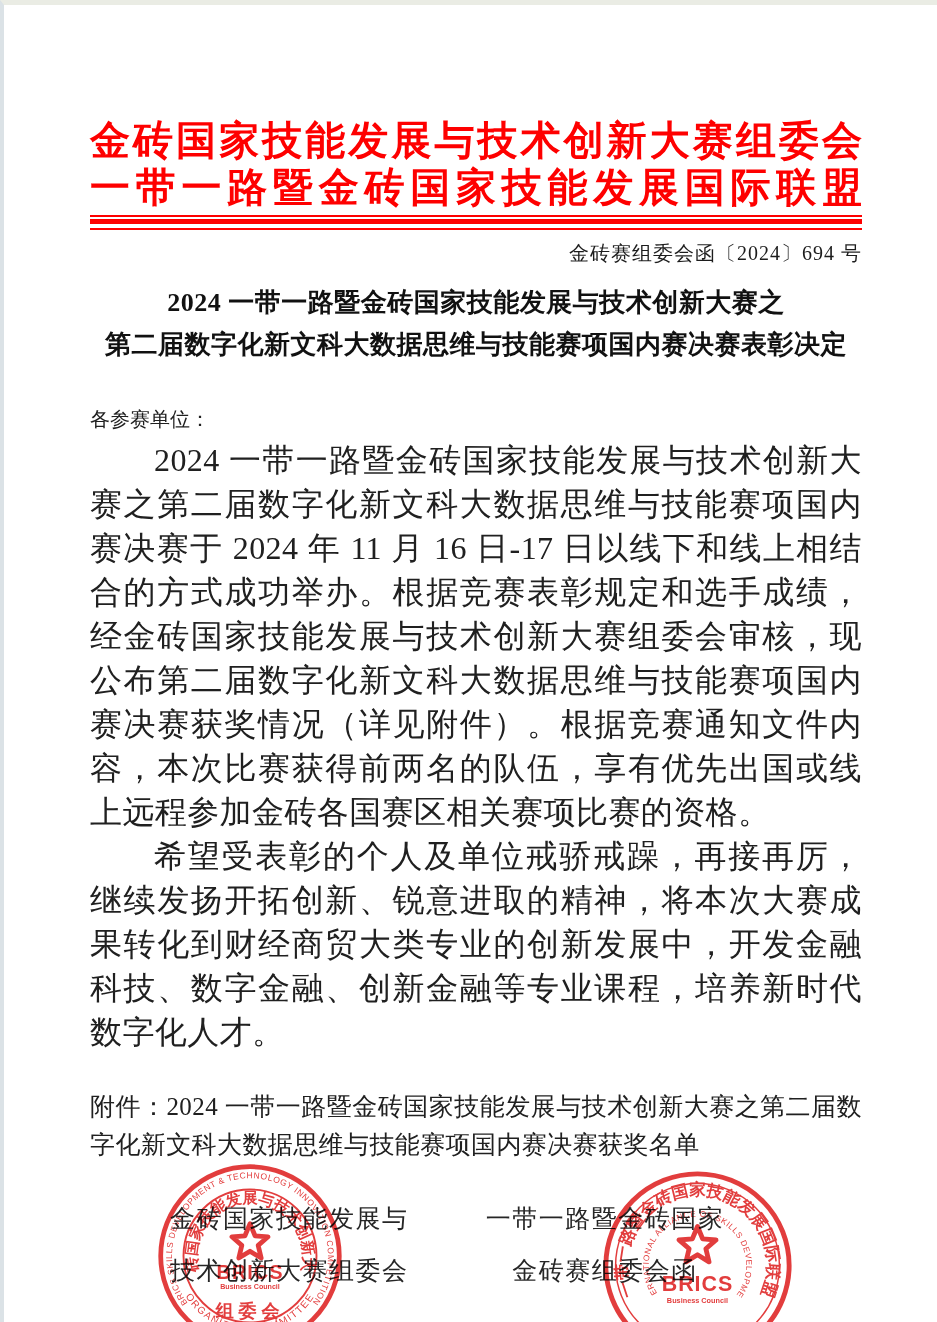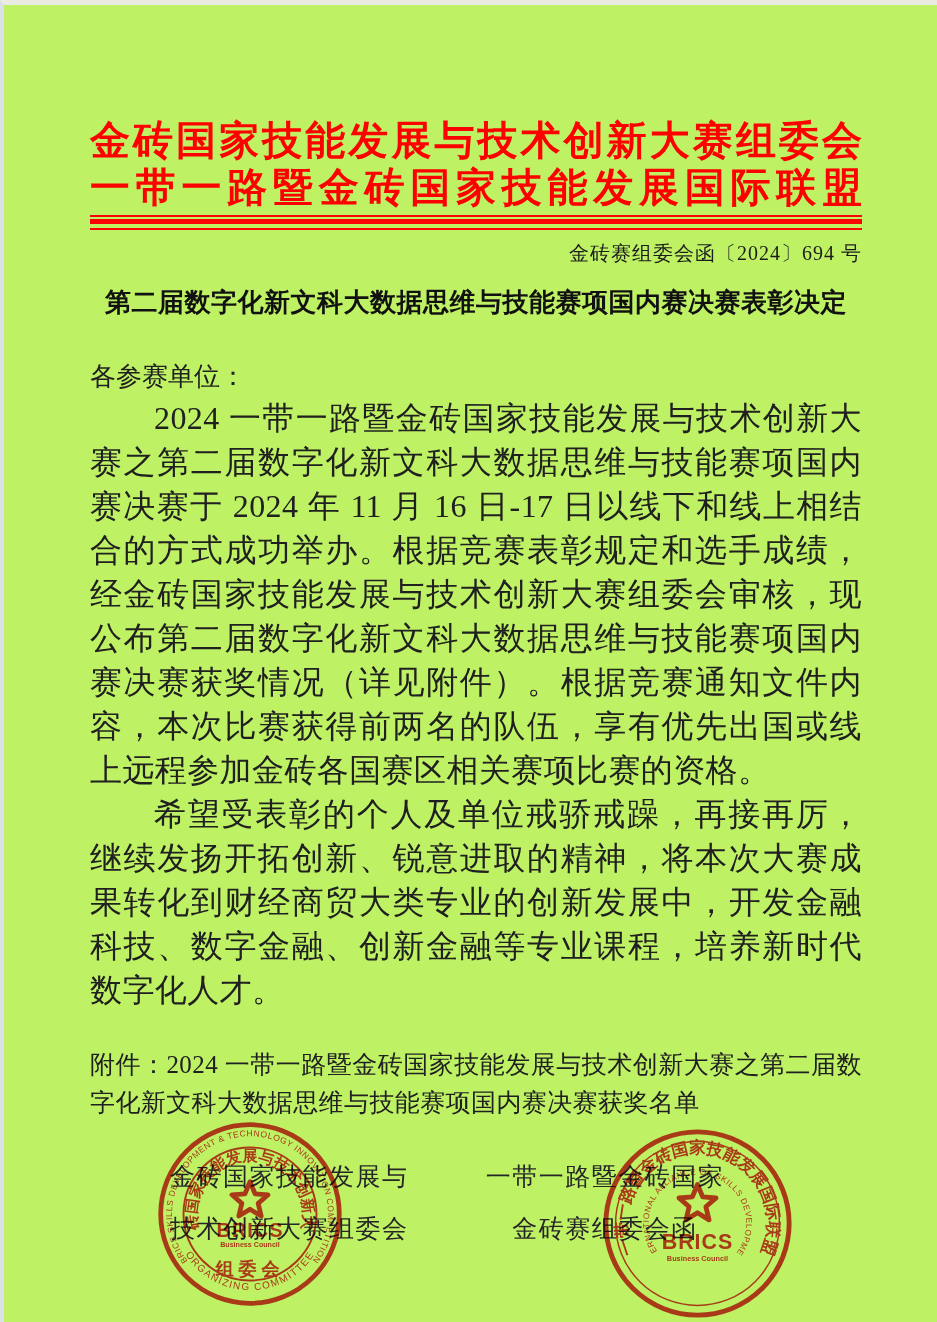--- a/index.html
+++ b/index.html
@@ -1,20 +1,20 @@
 <!DOCTYPE html>
 <html><head>
 <meta charset="utf-8">
 <style>
   * { margin:0; padding:0; box-sizing:border-box; }
   html,body { background:#eef0ea; }
   .page {
     position:relative;
     width:937px; height:1322px;
-    background:#bef264;
+    background:#ffffff;
     border-top:5px solid #eaece4;
     border-left:4px solid #dbe2e6;
     padding:112px 75px 0 86px;
     font-family:"Liberation Serif","DejaVu Serif",serif;
     color:#202020;
     overflow:hidden;
   }
   .letterhead {
     font-family:"Liberation Sans","DejaVu Sans",sans-serif;
     font-weight:bold;
@@ -33,21 +33,21 @@
     color:#1c1c1c;
   }
   .doc-title {
     margin-top:14px;
     font-size:26px; font-weight:bold;
     line-height:42px; text-align:center;
     letter-spacing:.5px; color:#111;
   }
   .salutation {
     margin-top:34px;
-    font-size:26px; line-height:38px;
+    font-size:20px; line-height:38px;
   }
   .body-para {
     font-size:32px; line-height:44px;
     text-align:justify; letter-spacing:.4px;
     text-indent:2em;
   }
   .attachment {
     margin-top:34px;
     font-size:25px; line-height:38px;
     text-align:justify; letter-spacing:.4px;
@@ -93,20 +93,21 @@
 
   <div class="rule-group">
     <div class="rule thin"></div>
     <div class="rule thick"></div>
     <div class="rule thin"></div>
   </div>
 
   <div class="doc-number">金砖赛组委会函〔2024〕694 号</div>
 
   <div class="doc-title">
+    <div>2024 一带一路暨金砖国家技能发展与技术创新大赛之</div>
     <div>第二届数字化新文科大数据思维与技能赛项国内赛决赛表彰决定</div>
   </div>
 
   <div class="salutation">各参赛单位：</div>
 
   <p class="body-para">2024 一带一路暨金砖国家技能发展与技术创新大赛之第二届数字化新文科大数据思维与技能赛项国内赛决赛于 2024 年 11 月 16 日-17 日以线下和线上相结合的方式成功举办。根据竞赛表彰规定和选手成绩，经金砖国家技能发展与技术创新大赛组委会审核，现公布第二届数字化新文科大数据思维与技能赛项国内赛决赛获奖情况（详见附件）。根据竞赛通知文件内容，本次比赛获得前两名的队伍，享有优先出国或线上远程参加金砖各国赛区相关赛项比赛的资格。</p>
   <p class="body-para">希望受表彰的个人及单位戒骄戒躁，再接再厉，继续发扬开拓创新、锐意进取的精神，将本次大赛成果转化到财经商贸大类专业的创新发展中，开发金融科技、数字金融、创新金融等专业课程，培养新时代数字化人才。</p>
 
   <p class="attachment">附件：2024 一带一路暨金砖国家技能发展与技术创新大赛之第二届数字化新文科大数据思维与技能赛项国内赛决赛获奖名单</p>
 

